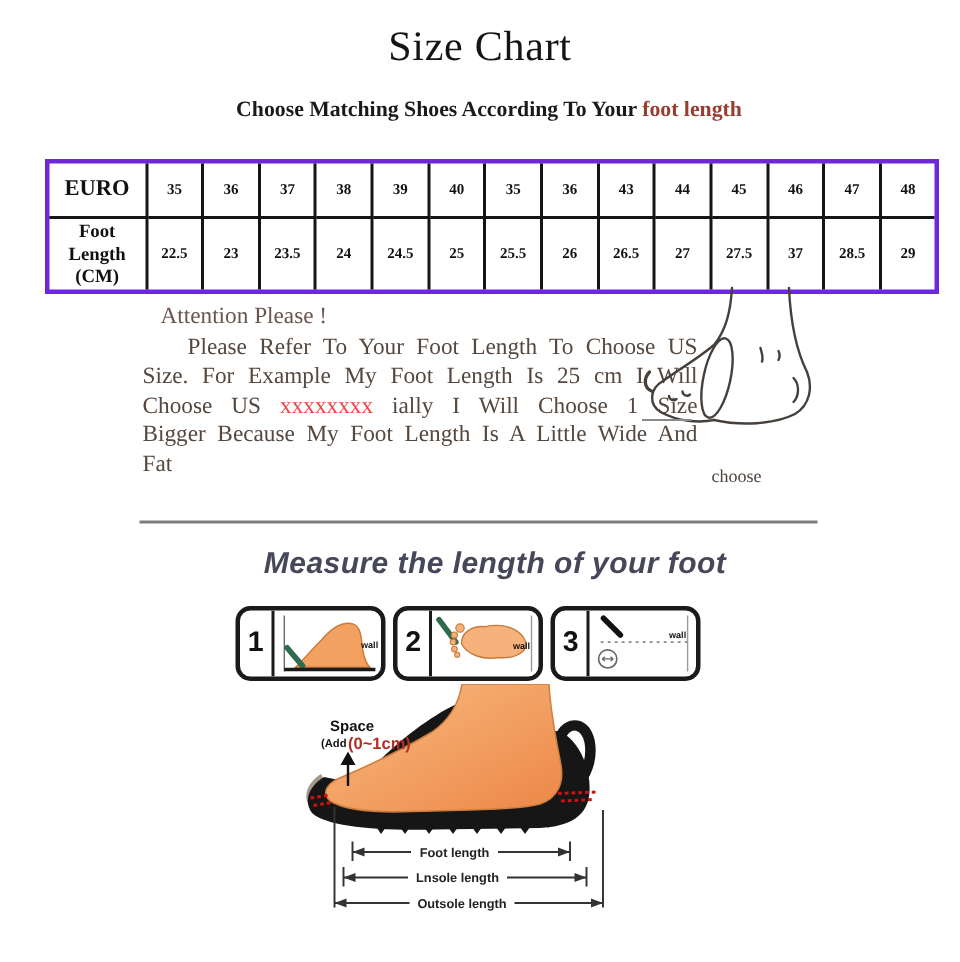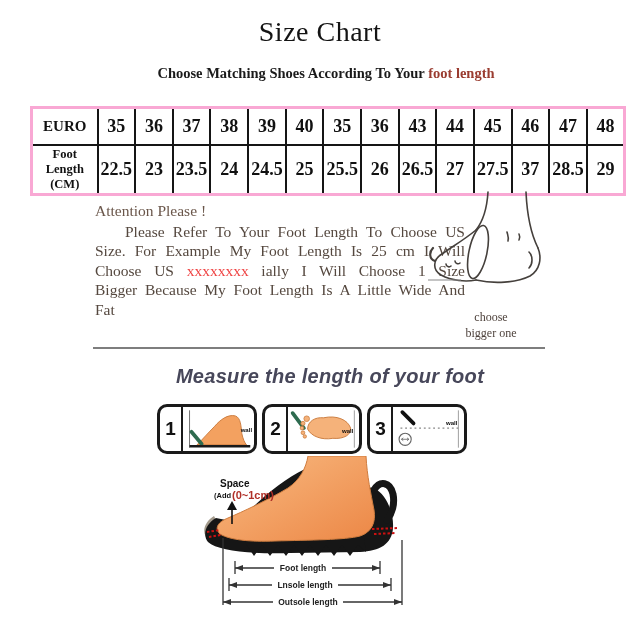--- a/index.html
+++ b/index.html
@@ -4,32 +4,32 @@
 <style>
   html,body{margin:0;padding:0;background:#fff;}
   #canvas{position:relative;width:640px;height:641px;background:#ffffff;overflow:hidden;
           font-family:"Liberation Serif",serif;border-radius:31px;}
   .page-title{position:absolute;top:16px;left:0;right:0;text-align:center;
 onteck    font-weight:bold;font-size:28px;color:#141414;letter-spacing:0.5px;}
   .subtitle{position:absolute;top:65px;left:0;right:0;text-align:center;
     font-weight:bold;font-size:14.5px;color:#1a1a1a;padding-left:12px;}
   .subtitle .hl{color:#9a3c30;}
   table.size-table{position:absolute;left:30px;top:106px;width:596px;table-layout:fixed;
-    border-collapse:collapse;border:3px solid #f9a8d4;}
+    border-collapse:collapse;border:3px solid #6d28d9;}
   .size-table th,.size-table td{border:2px solid #151515;text-align:center;vertical-align:middle;
     font-family:"Liberation Serif",serif;font-weight:bold;color:#111;padding:0;}
   .size-table col.headcol{width:66px;}
   .size-table tr.r1{height:37px;}
   .size-table tr.r2{height:50px;}
   .size-table th.h1{font-size:15px;}
   .size-table th.h2{font-size:12.5px;line-height:1.2;}
-  .size-table td{font-size:18px;}
+  .size-table td{font-size:10px;}
   .attention{position:absolute;left:95px;top:201px;width:370px;color:#55483f;
     font-size:15.5px;line-height:19.5px;}
-  .attention-heading{color:#6a564a;margin:0 0 1px 0;}
+  .attention-heading{color:#6a564a;margin:0 0 1px 12px;}
   .attention-body{margin:0;text-align:justify;text-indent:30px;word-spacing:3.5px;}
   .redacted{color:#ef4444;}
   .foot-art{position:absolute;left:428px;top:190px;}
   .advice{position:absolute;left:436px;top:309px;width:110px;text-align:center;
     font-size:12px;line-height:16px;color:#4e423c;}
   .divider{position:absolute;left:93px;top:347px;width:452px;height:2px;background:#7e7e7e;}
   .measure-heading{position:absolute;top:365px;left:0;right:10px;text-align:center;
     font-family:"Liberation Sans",sans-serif;font-weight:bold;font-style:italic;
     font-size:20px;color:#47475a;letter-spacing:0.3px;padding-left:30px;}
   .steps{position:absolute;left:157px;top:404px;display:flex;gap:5px;}
@@ -127,21 +127,20 @@
       <ellipse cx="50" cy="62" rx="9" ry="27" transform="rotate(12 50 62)"></ellipse>
       <path d="M18,74 a3,3 0 0 0 5,2"></path>
       <path d="M27,71 a3,3 0 0 0 5,2"></path>
       <path stroke-width="2.2" d="M5,58 C1,62 1,69 7,71"></path>
     </g>
     <line x1="0" y1="90" x2="33" y2="90" stroke="#8a8a8a" stroke-width="1.2"></line>
   </svg>
 
   <div class="advice">
     <div>choose</div>
-    <div>bigger one</div>
   </div>
 
   <div class="divider"></div>
 
   <div class="measure-heading">Measure the length of your foot</div>
 
   <div class="steps">
 
     <div class="step">
       <div class="step-num">1</div>

